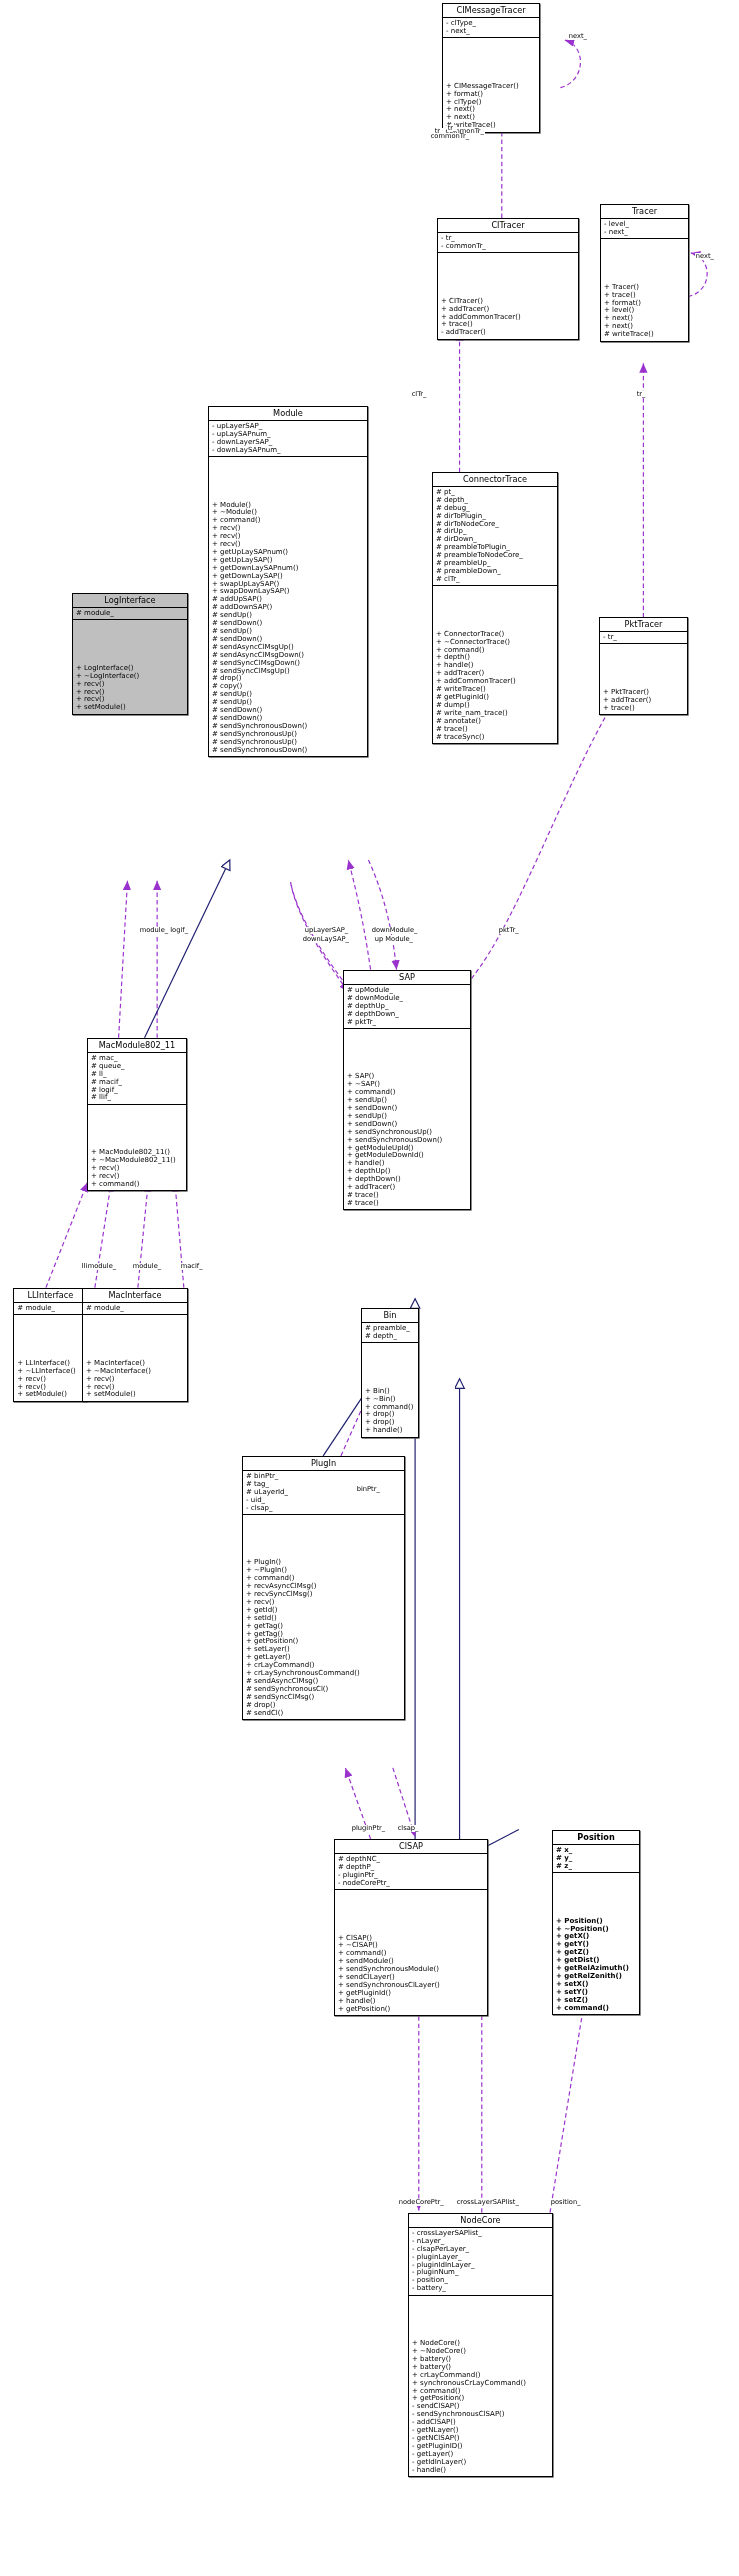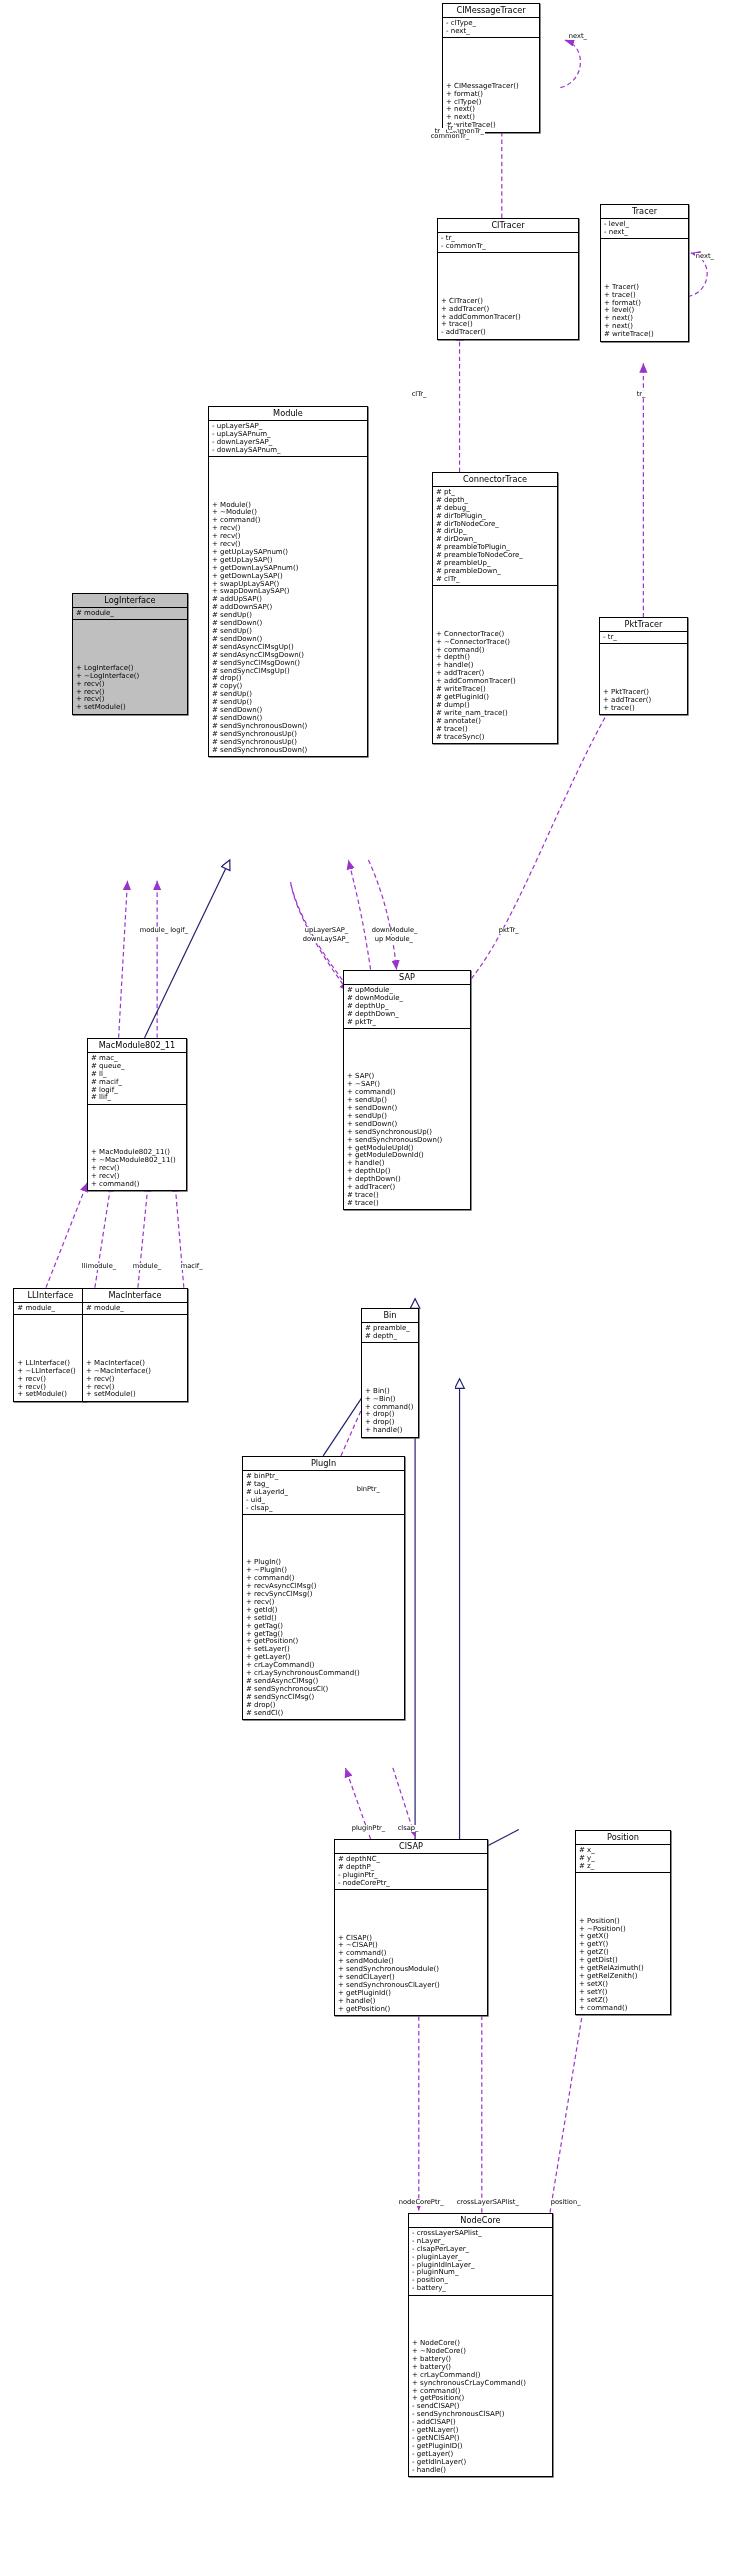--- a/index.html
+++ b/index.html
@@ -363,21 +363,21 @@
         <div class="row">+ command()</div>
         <div class="row">+ sendModule()</div>
         <div class="row">+ sendSynchronousModule()</div>
         <div class="row">+ sendClLayer()</div>
         <div class="row">+ sendSynchronousClLayer()</div>
         <div class="row">+ getPluginId()</div>
         <div class="row">+ handle()</div>
         <div class="row">+ getPosition()</div>
       </div>
     </div>
-    <div class="cls" style="left: 575px; top: 1830px; width: 96px;">
+    <div class="cls" style="left: 552px; top: 1830px; width: 88px; font-weight: bold;">
       <div class="title">Position</div>
       <div class="sec">
         <div class="row"># x_</div>
         <div class="row"># y_</div>
         <div class="row"># z_</div>
       </div>
       <div class="sec">
         <div class="row">+ Position()</div>
         <div class="row">+ ~Position()</div>
         <div class="row">+ getX()</div>

